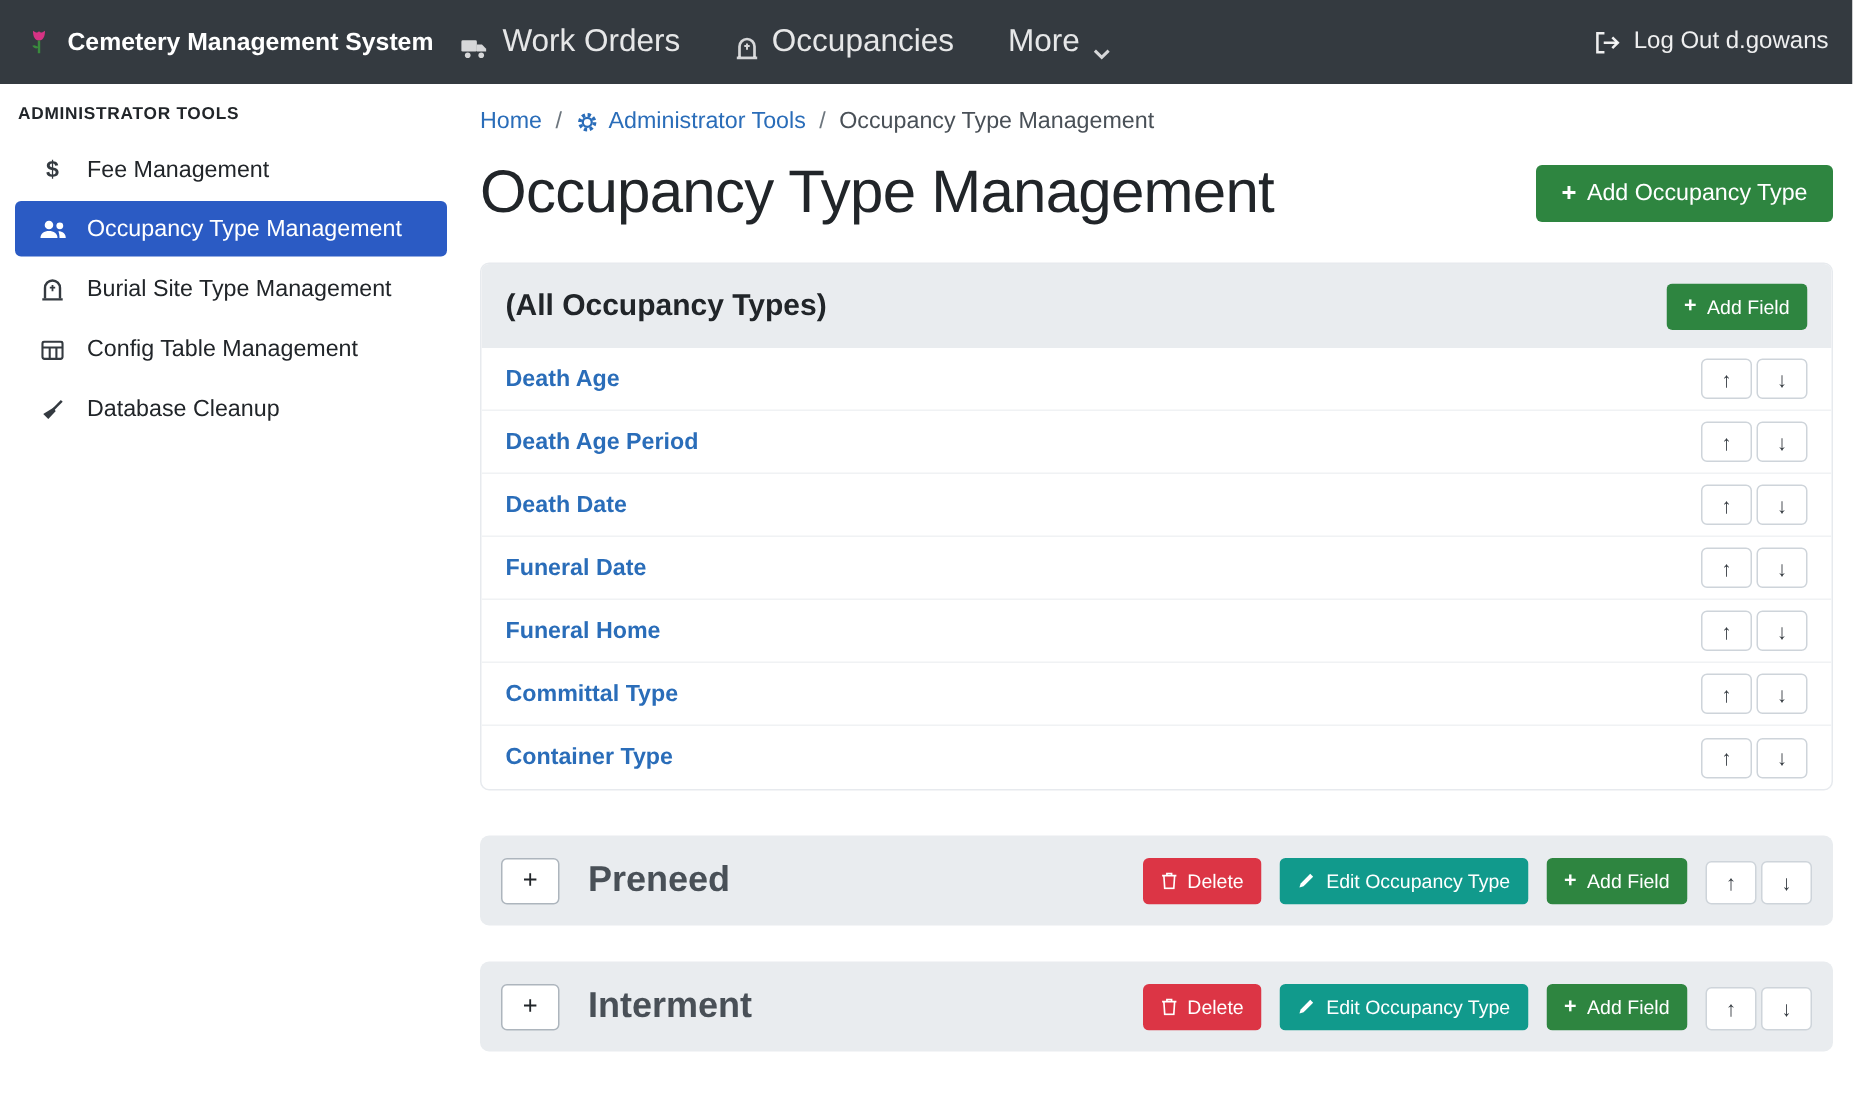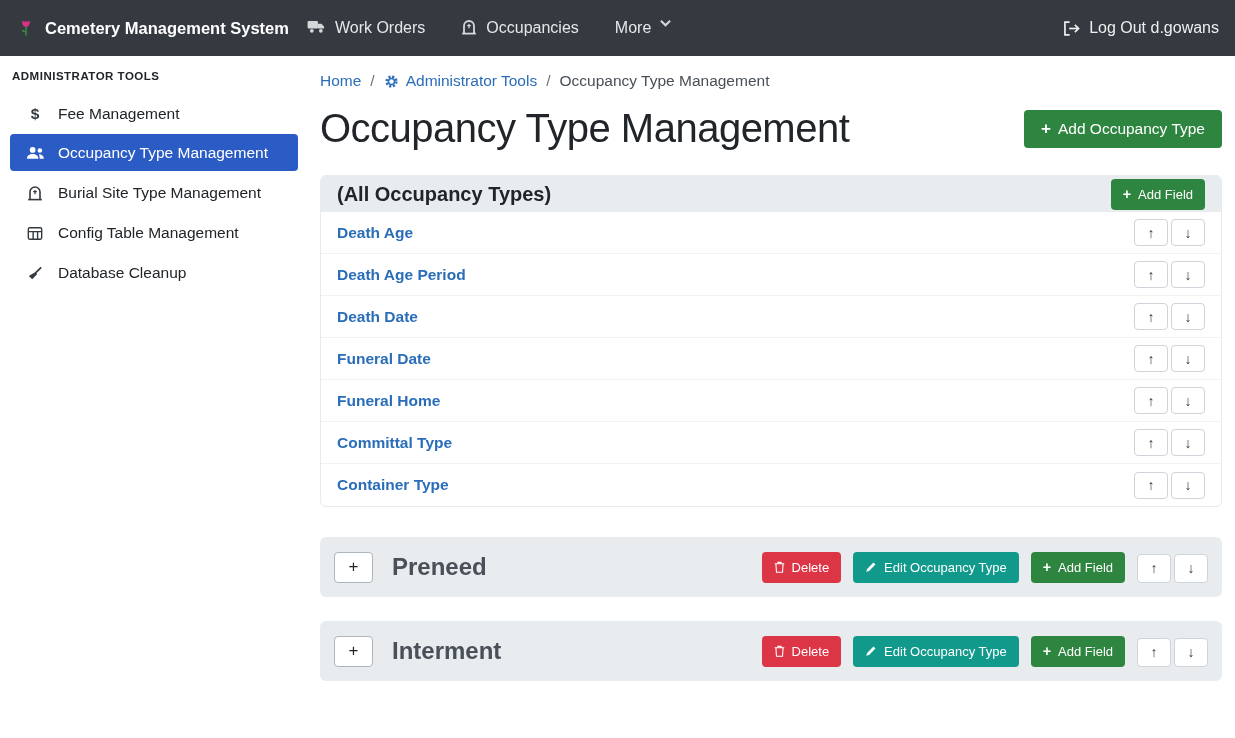--- a/index.html
+++ b/index.html
@@ -10,22 +10,22 @@
     color: #212529;
   }
 
   
   .navbar {
     height: 56px; background: #343a40; display: flex; align-items: center;
     padding: 0 16px; color: #fff;
   }
   .brand { display: flex; align-items: center; gap: 9px; font-weight: 700; font-size: 16.5px; color: #fff; cursor: pointer; }
   .nav-item {
-    display: flex; align-items: flex-start; gap: 9px; color: rgba(255,255,255,.88);
-    font-size: 16px; margin: 0 18px; cursor: pointer;
+    display: flex; align-items: flex-end; gap: 9px; color: rgba(255,255,255,.88);
+    font-size: 21px; margin: 0 18px; cursor: pointer;
   }
   .nav-item .i { display: flex; align-items: center; color: rgba(255,255,255,.8); }
   .nav-spacer { flex: 1; }
   .logout { display: flex; align-items: center; gap: 9px; color: rgba(255,255,255,.92); font-size: 16px; cursor: pointer; }
 
   
   .layout { display: flex; height: 682px; }
   .sidebar { width: 308px; flex: 0 0 308px; padding-top: 10px; background: #fff; }
   .sidebar-heading {
     font-size: 11.5px; font-weight: 700; letter-spacing: .5px; text-transform: uppercase;
@@ -61,21 +61,21 @@
   .btn .plus { font-weight: 700; font-size: 1.1em; line-height: 1; }
   .btn-add-type { background: #2e8540; font-size: 15.5px; padding: 9px 16px; }
   .btn-green-sm { background: #2e8540; font-size: 13px; padding: 7px 11px; }
   .btn-red-sm { background: #dc3545; font-size: 13px; padding: 7px 11px; }
   .btn-teal-sm { background: #119a8c; font-size: 13px; padding: 7px 11px; }
 
   
   .card { margin-top: 24px; border-radius: 6px; overflow: hidden; border: 1px solid #e7eaee; background: #fff; }
   .card-header {
     background: #e9ecef; display: flex; align-items: center; justify-content: space-between;
-    padding: 11px 16px; height: 36px;
+    padding: 11px 16px; height: 56px;
   }
   .card-title { font-size: 20px; font-weight: 600; color: #212529; }
   .field-row {
     display: flex; align-items: center; justify-content: space-between;
     padding: 9px 16px; border-bottom: 1px solid #f0f2f4; height: 42px;
   }
   .field-row:last-child { border-bottom: none; }
   .field-link { color: #2a6db9; font-weight: 700; font-size: 15.5px; cursor: pointer; text-decoration: none; }
 
   .arrow-group { display: flex; gap: 3px; }

